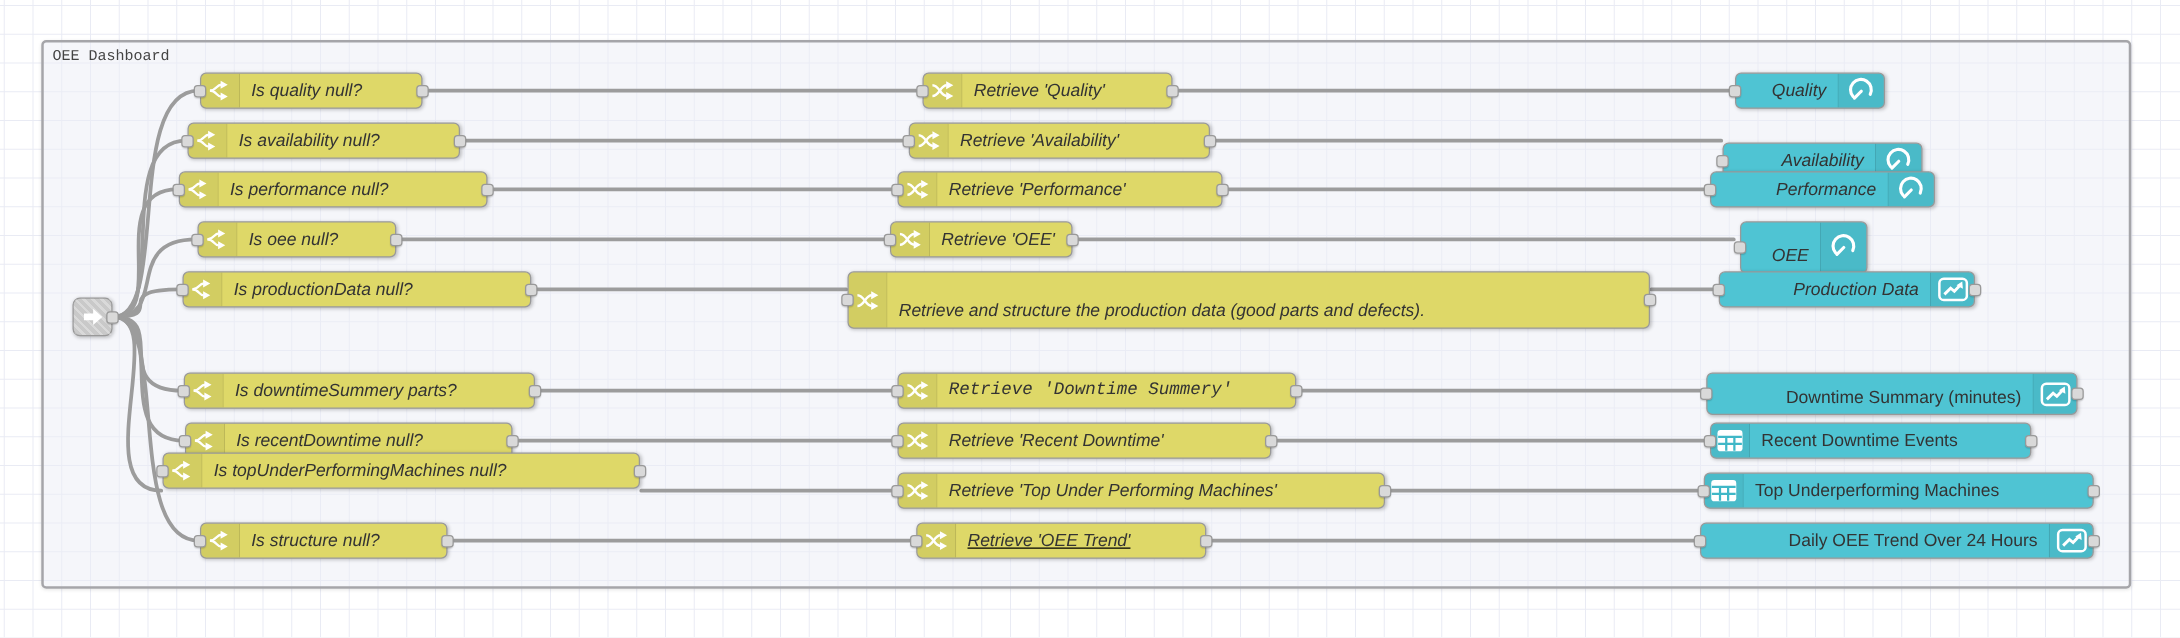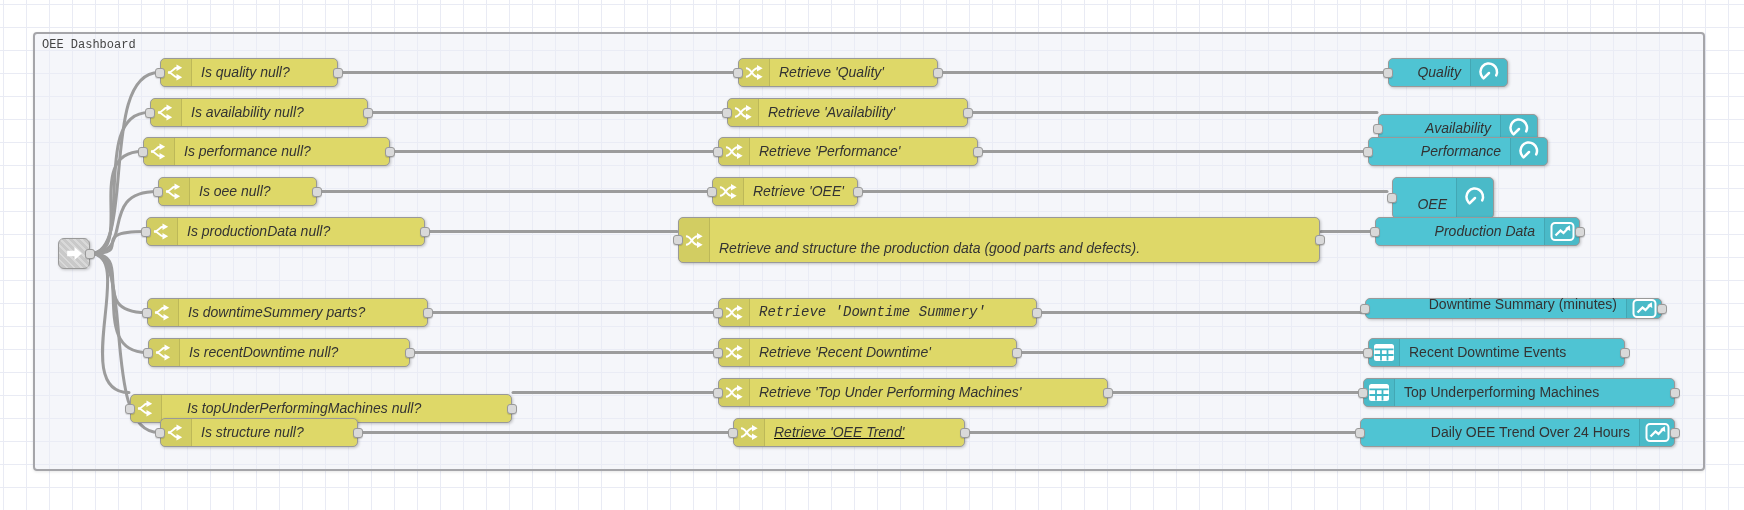--- a/index.html
+++ b/index.html
@@ -191,21 +191,21 @@
               <path d="M1 10 C6.5 10 6.5 15 10.5 15"></path>
             </g>
     <polygon points="10,1.6 16,5 10,8.4" fill="#ffffff"></polygon>
             <polygon points="10,11.6 16,15 10,18.4" fill="#ffffff"></polygon>
           </svg>
         </span>
         <span class="label italic">Is recentDowntime null?</span>
         <span class="port in"></span>
         <span class="port out"></span>
       </div>
-      <div class="node node-switch" style="left: 130px; top: 394px; width: 382px; height: 29px; background: rgb(222, 216, 104); gap: 16px;">
+      <div class="node node-switch" style="left: 130px; top: 362px; width: 382px; height: 29px; background: rgb(222, 216, 104);">
         <span class="icon-box">
           <svg width="19" height="19" viewBox="0 0 20 20">
     <g fill="none" stroke="#ffffff" stroke-width="2">
               <path d="M1 10 C6.5 10 6.5 5 10.5 5"></path>
               <path d="M1 10 C6.5 10 6.5 15 10.5 15"></path>
             </g>
     <polygon points="10,1.6 16,5 10,8.4" fill="#ffffff"></polygon>
             <polygon points="10,11.6 16,15 10,18.4" fill="#ffffff"></polygon>
           </svg>
         </span>
@@ -408,21 +408,21 @@
           <svg width="25" height="21" viewBox="0 0 25 21">
     <rect x="1.5" y="2" width="22" height="17" rx="3.5" fill="none" stroke="#ffffff" stroke-width="2"></rect>
     <path d="M5.5 14.5 L10.5 9.5 L13.5 12 L17.5 7.8" fill="none" stroke="#ffffff" stroke-width="2.3"></path>
     <polygon points="19.8,4.2 20.3,10 15.2,7.2" fill="#ffffff"></polygon>
           </svg>
         </span>
         <span class="label italic">Production Data</span>
         <span class="port in"></span>
         <span class="port out"></span>
       </div>
-      <div class="node node-chart icon-right" style="left: 1365px; top: 298px; width: 297px; height: 21px; background: rgb(79, 196, 211);">
+      <div class="node node-chart icon-right" style="left: 1365px; top: 298px; width: 297px; height: 34px; background: rgb(79, 196, 211);">
         <span class="icon-box" style="flex-basis: 34px;">
           <svg width="25" height="21" viewBox="0 0 25 21">
     <rect x="1.5" y="2" width="22" height="17" rx="3.5" fill="none" stroke="#ffffff" stroke-width="2"></rect>
     <path d="M5.5 14.5 L10.5 9.5 L13.5 12 L17.5 7.8" fill="none" stroke="#ffffff" stroke-width="2.3"></path>
     <polygon points="19.8,4.2 20.3,10 15.2,7.2" fill="#ffffff"></polygon>
           </svg>
         </span>
         <span class="label">Downtime Summary (minutes)</span>
         <span class="port in"></span>
         <span class="port out"></span>

